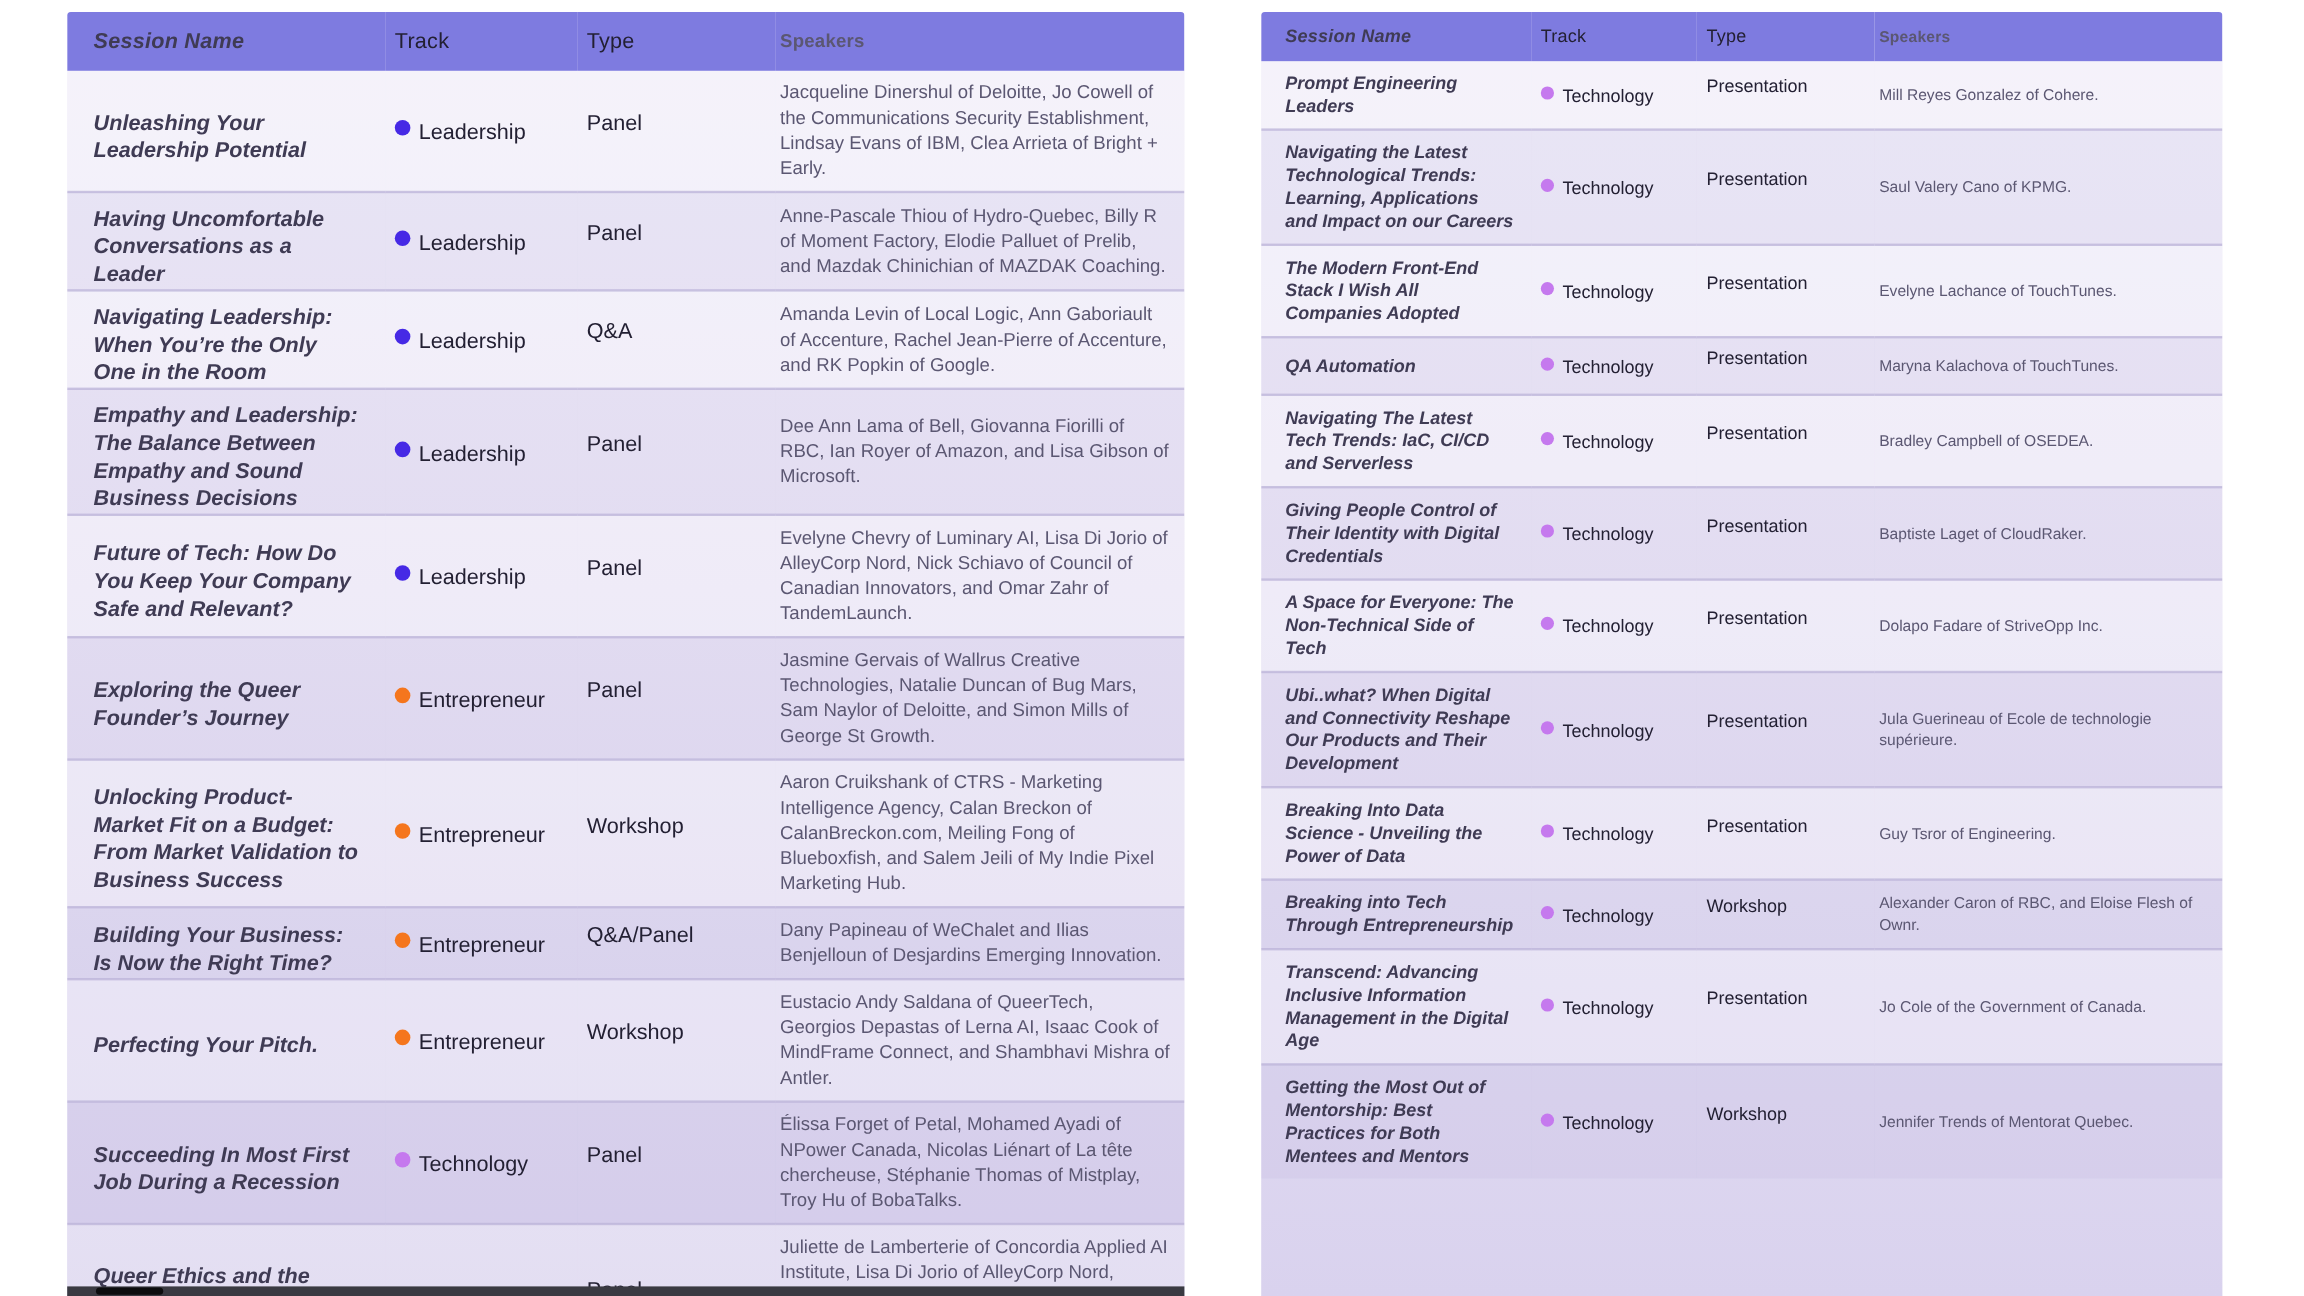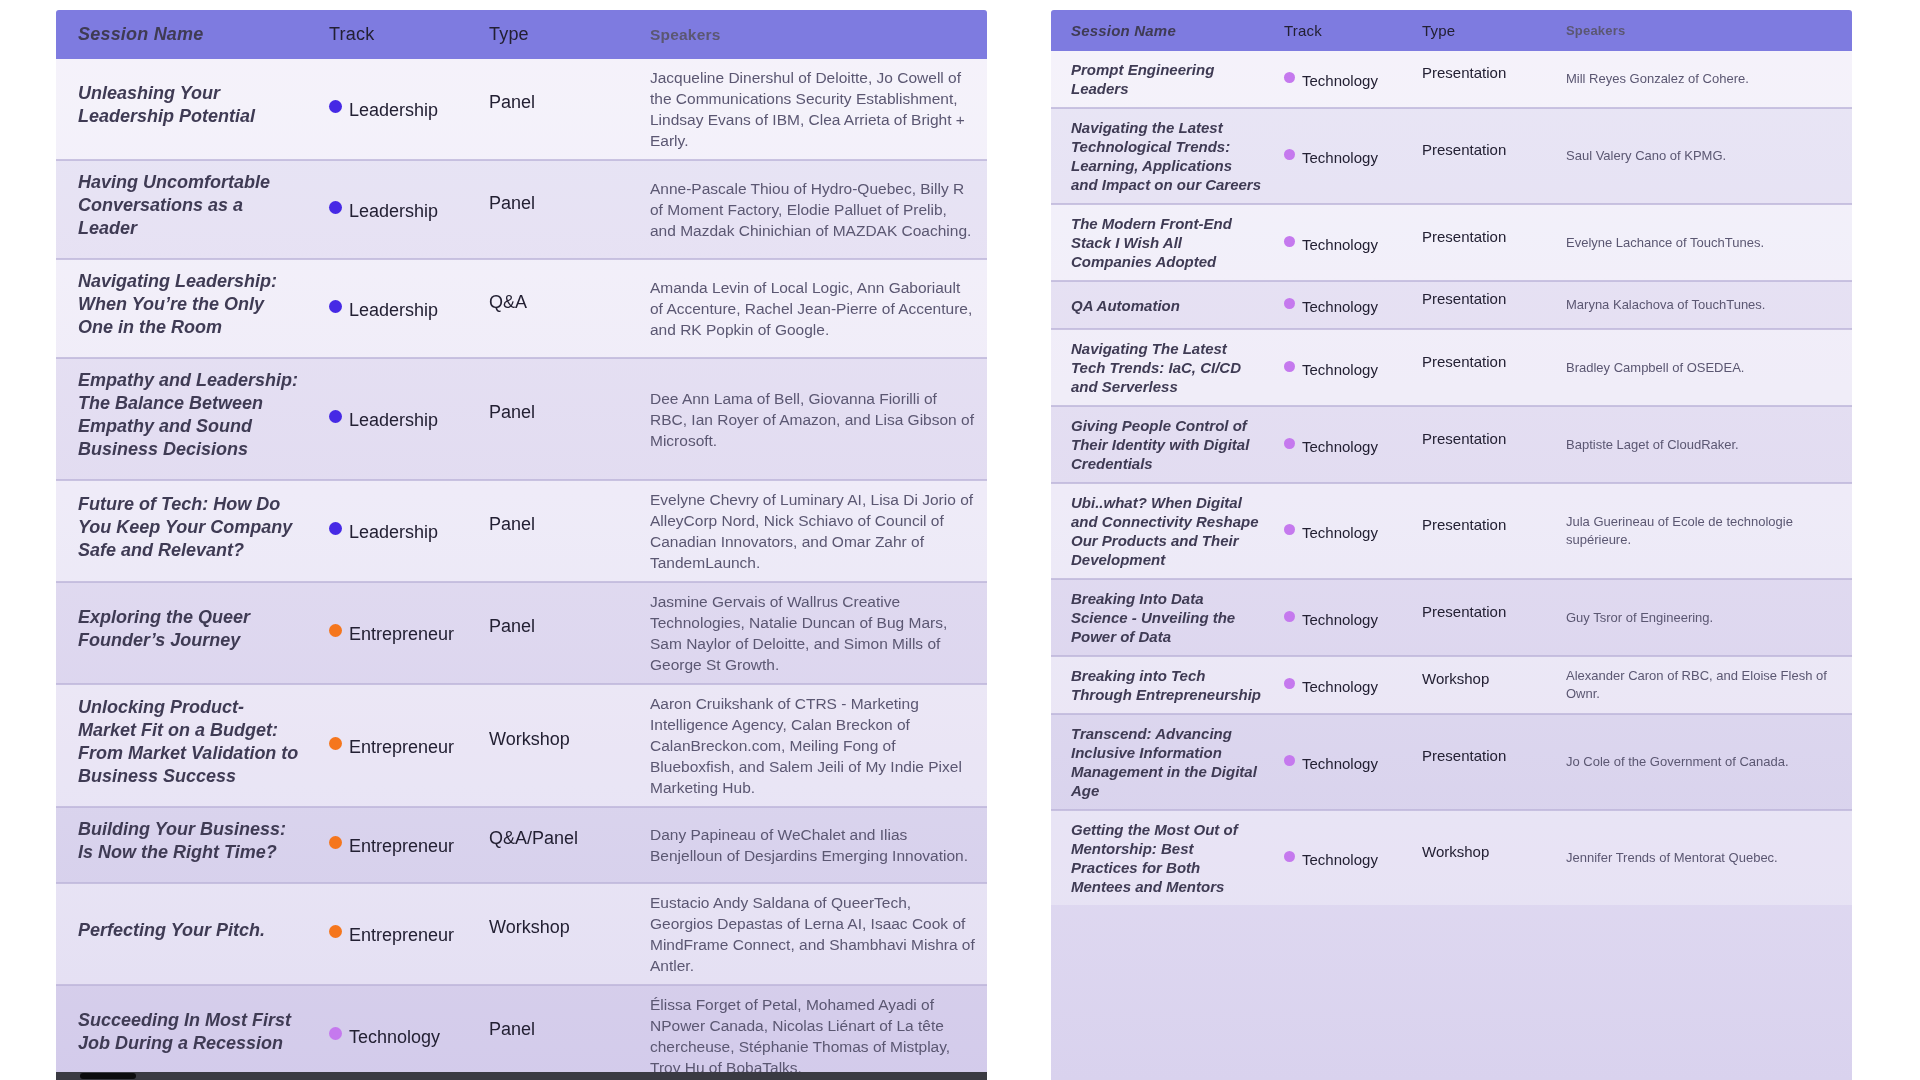--- a/index.html
+++ b/index.html
@@ -32,21 +32,21 @@
   .left  thead th { height: 49px; font-size: 17px; letter-spacing: .2px; }
   .right thead th { height: 41px; font-size: 15px; letter-spacing: .2px; }
 
   tbody tr { background: rgba(255,255,255,0.28); }
   tbody tr:nth-child(even) { background: rgba(120,105,190,0.06); }
   tbody tr + tr td { border-top: 2px solid rgba(187,179,216,0.75); }
 
   td { vertical-align: middle; }
 
   .col-session { font-style: italic; font-weight: 700; color: #3f3b54; }
-  .left  .col-session { font-size: 18px; line-height: 23px; padding: 10px 20px 18px 22px; }
+  .left  .col-session { font-size: 18px; line-height: 23px; padding: 10px 20px 1px 22px; }
   .right .col-session { font-size: 15px; line-height: 19px; padding: 9px 14px 9px 20px; }
   .left  th.col-session { padding: 0 20px 0 22px; }
   .right th.col-session { padding: 0 14px 0 20px; }
 
   .col-track, .col-type { color: #232033; font-weight: 500; }
   .left  .col-track, .left  .col-type { font-size: 18px; }
   .right .col-track, .right .col-type { font-size: 15px; }
   .col-track { padding: 8px 4px 8px 8px; }
   .col-type  { padding: 8px 4px 21px 8px; }
   th.col-track, th.col-type { padding: 0 4px 0 8px; }
@@ -309,20 +309,31 @@
     <td class="col-track">
       <span class="track-cell">
         <span class="track-dot" style="background: rgb(197, 121, 238);"></span>
         <span>Technology</span>
       </span>
     </td>
     <td class="col-type">Presentation</td>
     <td class="col-speakers">Baptiste Laget of CloudRaker.</td>
   </tr>
 
+  <tr>
+    <td class="col-session">A Space for Everyone: The Non-Technical Side of Tech</td>
+    <td class="col-track">
+      <span class="track-cell">
+        <span class="track-dot" style="background: rgb(197, 121, 238);"></span>
+        <span>Technology</span>
+      </span>
+    </td>
+    <td class="col-type">Presentation</td>
+    <td class="col-speakers">Dolapo Fadare of StriveOpp Inc.</td>
+  </tr>
 
   <tr>
     <td class="col-session">Ubi..what? When Digital and Connectivity Reshape Our Products and Their Development</td>
     <td class="col-track">
       <span class="track-cell">
         <span class="track-dot" style="background: rgb(197, 121, 238);"></span>
         <span>Technology</span>
       </span>
     </td>
     <td class="col-type">Presentation</td>

